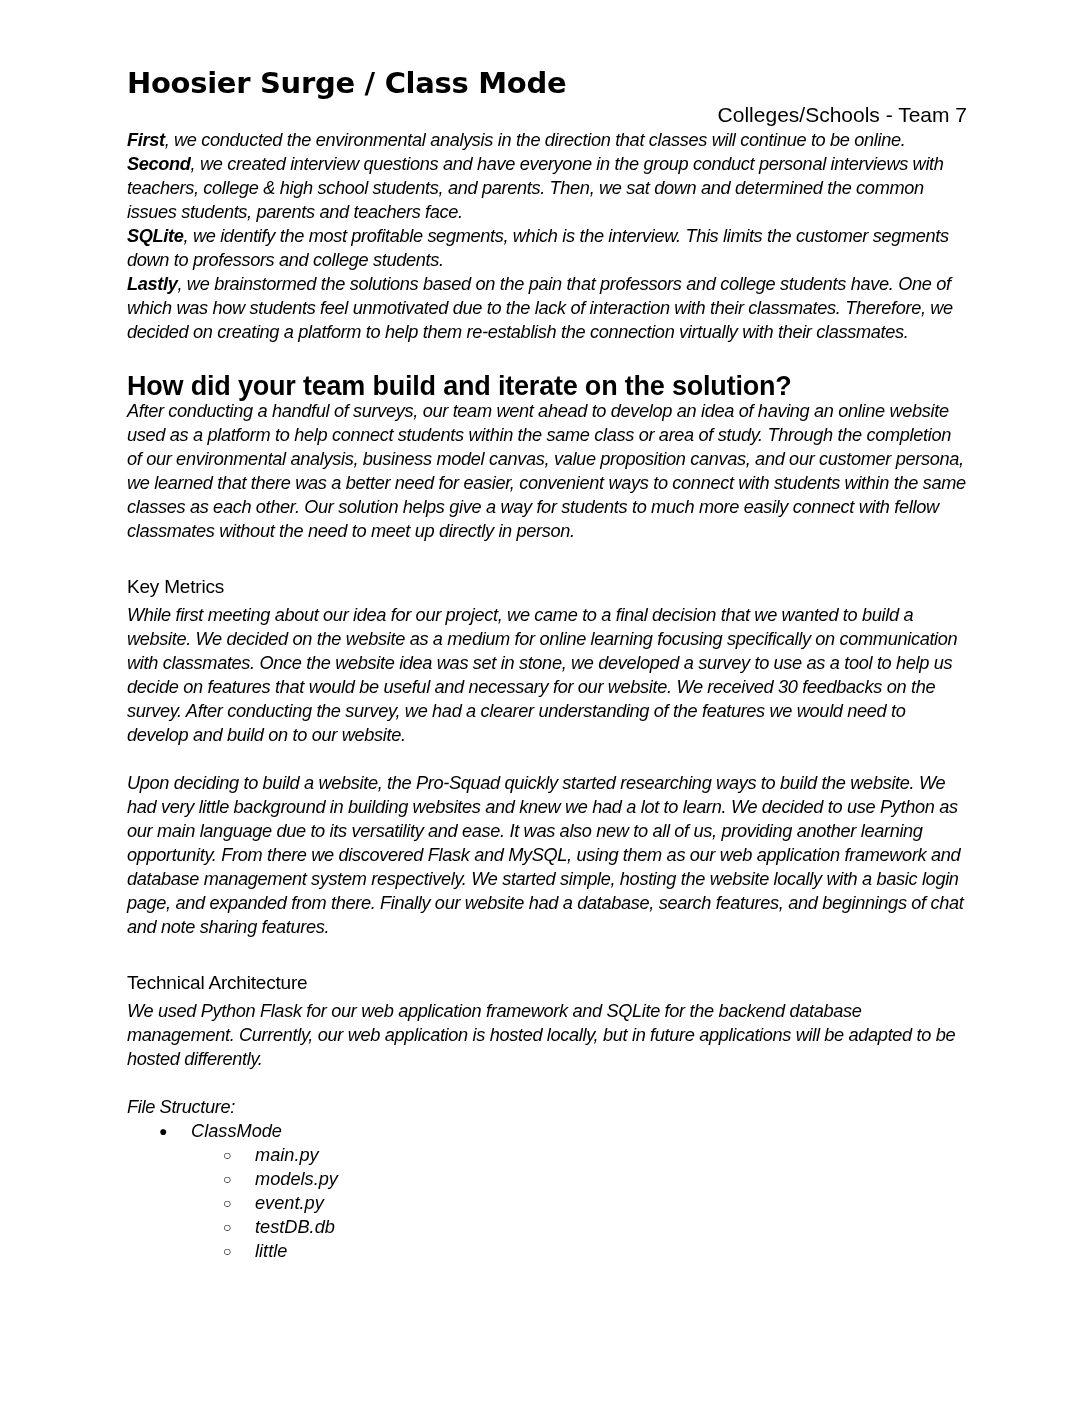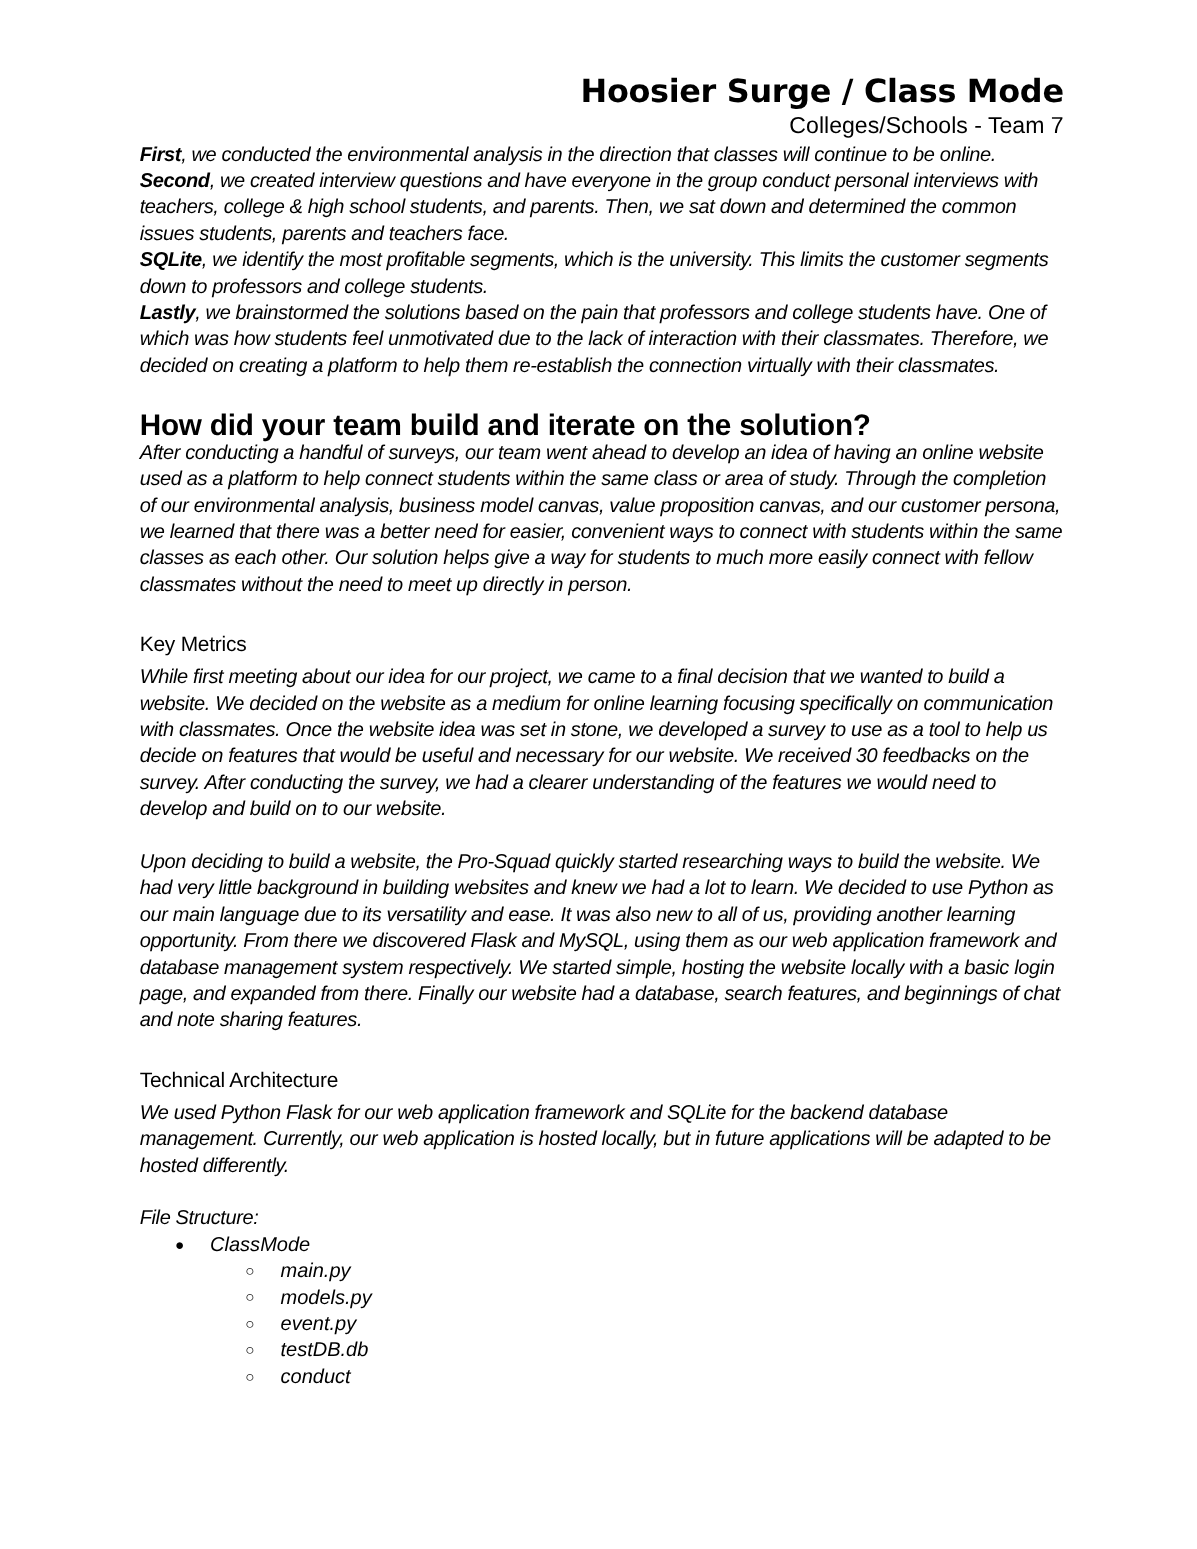--- a/index.html
+++ b/index.html
@@ -15,21 +15,21 @@
       color: #000000;
       font-family: "Liberation Sans", sans-serif;
     }
     .page {
       position: absolute;
       left: 127px;
       top: 64px;
       width: 840px;
     }
     .title {
-      text-align: right;
+      text-align: left;
       font-family: "DejaVu Sans", sans-serif;
       font-weight: bold;
       font-size: 29px;
       line-height: 38px;
       margin: 0;
       letter-spacing: -0.3px;
     }
     .subtitle {
       text-align: right;
       font-size: 21px;
@@ -99,21 +99,21 @@
 </head>
 <body>
 
 <div class="page">
   <h1 class="title">Hoosier Surge / Class Mode</h1>
   <div class="subtitle">Colleges/Schools - Team 7</div>
 
   <div>
     <p class="para"><b>First</b><span>, we conducted the environmental analysis in the direction that classes will continue to be online.</span></p>
     <p class="para"><b>Second</b><span>, we created interview questions and have everyone in the group conduct personal interviews with teachers, college &amp; high school students, and parents. Then, we sat down and determined the common issues students, parents and teachers face.</span></p>
-    <p class="para"><b>SQLite</b><span>, we identify the most profitable segments, which is the university. This limits the customer segments down to professors and college students.</span></p>
+    <p class="para"><b>SQLite</b><span>, we identify the most profitable segments, which is the interview. This limits the customer segments down to professors and college students.</span></p>
     <p class="para"><b>Lastly</b><span>, we brainstormed the solutions based on the pain that professors and college students have. One of which was how students feel unmotivated due to the lack of interaction with their classmates. Therefore, we decided on creating a platform to help them re-establish the connection virtually with their classmates.</span></p>
   </div>
 
   <section>
     <h3 class="h3">How did your team build and iterate on the solution?</h3>
     <p class="para">After conducting a handful of surveys, our team went ahead to develop an idea of having an online website used as a platform to help connect students within the same class or area of study. Through the completion of our environmental analysis, business model canvas, value proposition canvas, and our customer persona, we learned that there was a better need for easier, convenient ways to connect with students within the same classes as each other. Our solution helps give a way for students to much more easily connect with fellow classmates without the need to meet up directly in person.</p>
   </section>
 
   <section>
     <h2 class="h2">Key Metrics</h2>
@@ -126,16 +126,16 @@
     <h2 class="h2">Technical Architecture</h2>
     <p class="para">We used Python Flask for our web application framework and SQLite for the backend database management. Currently, our web application is hosted locally, but in future applications will be adapted to be hosted differently.</p>
     <div class="gap"></div>
     <p class="para">File Structure:</p>
     <ul class="files">
       <li class="lvl1"><span class="bullet">●</span><span>ClassMode</span></li>
       <li class="lvl2"><span class="bullet">○</span><span>main.py</span></li>
       <li class="lvl2"><span class="bullet">○</span><span>models.py</span></li>
       <li class="lvl2"><span class="bullet">○</span><span>event.py</span></li>
       <li class="lvl2"><span class="bullet">○</span><span>testDB.db</span></li>
-      <li class="lvl2"><span class="bullet">○</span><span>conduct</span></li>
+      <li class="lvl2"><span class="bullet">○</span><span>little</span></li>
     </ul>
   </section>
 </div>
 
 </body></html>

